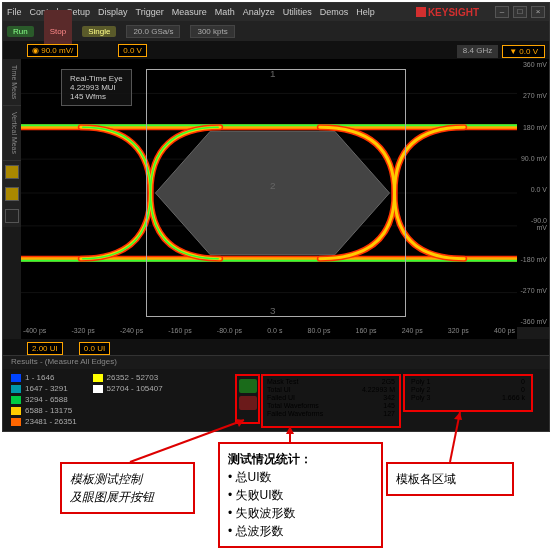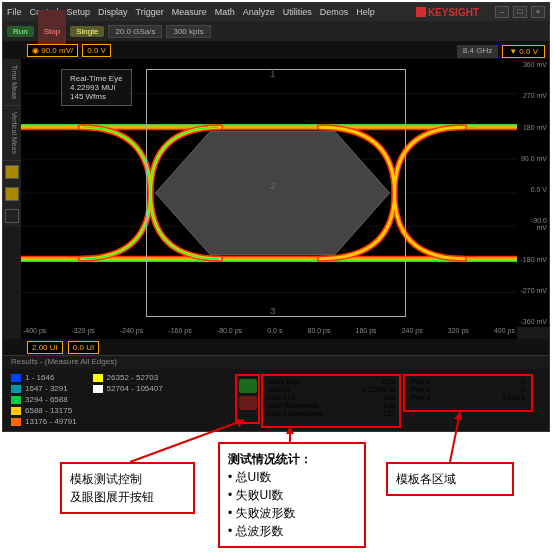--- a/index.html
+++ b/index.html
@@ -2,57 +2,57 @@
 <html><head>
 <meta charset="utf-8">
 <style>
 * { margin: 0; padding: 0; box-sizing: border-box; font-family: Arial, sans-serif; }
 body { background: #fff; width: 553px; height: 555px; position: relative; }
 .scope { background: #1a1a1a; width: 548px; height: 430px; margin: 2px; border: 1px solid #333; position: relative; }
 .menubar { background: #2a2a2a; height: 18px; display: flex; align-items: center; padding: 0 4px; font-size: 9px; color: #ccc; gap: 8px; }
 .menubar span { cursor: pointer; }
 .logo-area { margin-left: auto; color: #d32f2f; font-weight: bold; font-size: 10px; display: flex; align-items: center; gap: 2px; }
 .logo-sq { width: 10px; height: 10px; background: #d32f2f; }
-.toolbar { background: #222; height: 20px; display: flex; align-items: center; padding: 0 4px; gap: 4px; font-size: 8px; color: #aaa; }
+.toolbar { background: #222; height: 20px; display: flex; align-items: center; padding: 0 4px; gap: 10px; font-size: 8px; color: #aaa; }
 .btn-run { background: #2a5a2a; color: #8f8; padding: 1px 6px; border-radius: 2px; font-size: 8px; }
 .btn-stop { background: #5a2a2a; color: #f88; padding: 17px 6px; border-radius: 2px; font-size: 8px; }
 .btn-single { background: #5a5a2a; color: #ff8; padding: 1px 6px; border-radius: 2px; font-size: 8px; }
 .rate-box { background: #333; padding: 1px 6px; font-size: 8px; color: #aaa; border: 1px solid #444; }
 .toolbar-right { margin-left: auto; display: flex; gap: 4px; margin-top: 40px; }
 .volt-indicator { background: #000; border: 1px solid #ffa500; color: #ffa500; padding: 1px 6px; font-size: 8px; }
 .freq-indicator { background: #333; padding: 1px 6px; font-size: 8px; color: #aaa; }
-.channel-bar { background: #111; height: 18px; display: flex; align-items: center; padding: 0 24px; }
+.channel-bar { background: #111; height: 18px; display: flex; align-items: center; padding: 0 24px; gap: 36px; }
 .ch-badge { background: #000; border: 1px solid #ffa500; color: #ffa500; font-size: 8px; padding: 1px 4px; }
 .side-tabs-left { position: absolute; left: 0; top: 56px; width: 18px; background: #222; display: flex; flex-direction: column; }
 .side-tab { writing-mode: vertical-rl; font-size: 7px; color: #888; padding: 6px 3px; border-bottom: 1px solid #333; }
 .side-icon { width: 14px; height: 14px; margin: 4px 2px; border: 1px solid #555; }
 .side-icon.yellow { background: #aa8800; }
 .plot-area { position: absolute; left: 18px; top: 56px; right: 32px; height: 268px; background: #000; }
 .eye-svg { width: 100%; height: 100%; }
 .right-scale { position: absolute; right: 0; top: 56px; width: 32px; height: 268px; background: #000; display: flex; flex-direction: column; justify-content: space-between; font-size: 7px; color: #888; text-align: right; padding: 2px 2px; }
 .info-box { position: absolute; left: 40px; top: 10px; background: rgba(20,20,20,0.85); border: 1px solid #555; padding: 4px 8px; font-size: 8px; color: #ccc; }
 .mask-frame { position: absolute; left: 125px; top: 10px; width: 260px; height: 248px; border: 1px solid #aaa; pointer-events: none; }
 .time-axis { position: absolute; left: 18px; right: 32px; top: 324px; height: 12px; background: #000; display: flex; justify-content: space-between; font-size: 7px; color: #888; padding: 0 2px; }
-.bottom-bar { position: absolute; left: 0; right: 0; top: 336px; height: 16px; background: #111; display: flex; align-items: center; padding: 8px 24px; }
+.bottom-bar { position: absolute; left: 0; right: 0; top: 336px; height: 16px; background: #111; display: flex; align-items: flex-end; padding: 0 24px; }
 .results-title { position:absolute; left:0; top:352px; right:0; height:14px; background:#1a1a1a; font-size:8px; color:#888; padding:1px 8px; border-top:1px solid #333; }
 .results-panel { position: absolute; left: 0; right: 0; top: 366px; bottom: 0; background: #151515; display: flex; font-size: 8px; color: #aaa; }
 .legend-col { padding: 4px 8px; display: flex; flex-direction: column; gap: 2px; }
 .legend-row { display: flex; align-items: center; gap: 4px; }
 .legend-sw { width: 10px; height: 8px; }
 .redbox { border: 2px solid #e00; position: absolute; }
 .redbox.b1 { left: 232px; top: 371px; width: 25px; height: 50px; }
 .redbox.b2 { left: 258px; top: 371px; width: 140px; height: 54px; }
 .redbox.b3 { left: 400px; top: 371px; width: 130px; height: 38px; }
 .mask-stats { display: flex; flex-direction: column; gap: 1px; padding: 2px 4px; font-size: 7px; }
 .mask-row { display: flex; justify-content: space-between; gap: 8px; }
 .poly-stats { display:flex; flex-direction:column; gap:1px; padding:2px 6px; font-size:7px; }
 .ctrl-sq { width:18px; height:14px; margin:3px auto; border-radius:2px; }
 .annot { position: absolute; background: #fff; border: 2px solid #d00; padding: 6px 8px; font-size: 12px; color: #000; line-height: 1.5; }
-.annot.a1 { left: 60px; top: 462px; width: 135px; }
-.annot.a2 { left: 218px; top: 442px; width: 148px; }
+.annot.a1 { left: 60px; top: 462px; width: 135px; font-style: italic; }
+.annot.a2 { left: 218px; top: 442px; width: 165px; }
 .annot.a3 { left: 386px; top: 462px; width: 128px; }
 .arrow-line { position: absolute; stroke: #d00; stroke-width: 2; fill: none; }
 .win-ctrl { margin-left:8px; display:flex; gap:4px; }
 .win-btn { width:14px; height:12px; background:#333; border:1px solid #555; font-size:8px; color:#aaa; text-align:center; line-height:10px; }
 </style>
 </head>
 <body>
 
 <div class="scope">
 
@@ -171,21 +171,21 @@
     <span>0.0 s</span>
     <span>80.0 ps</span>
     <span>160 ps</span>
     <span>240 ps</span>
     <span>320 ps</span>
     <span>400 ps</span>
   </div>
 
   <div class="bottom-bar">
     <span class="ch-badge">2.00 UI</span>
-    <span class="ch-badge" style="margin-left:5px">0.0 UI</span>
+    <span class="ch-badge" style="margin-left:16px">0.0 UI</span>
   </div>
 
   <div class="results-title">Results - (Measure All Edges)</div>
 
   <div class="results-panel">
     <div class="legend-col">
       <div class="legend-row">
           <span class="legend-sw" style="background:#0044ff"></span>
           <span>1 - 1646</span>
         </div>
@@ -196,21 +196,21 @@
       <div class="legend-row">
           <span class="legend-sw" style="background:#00cc44"></span>
           <span>3294 - 6588</span>
         </div>
       <div class="legend-row">
           <span class="legend-sw" style="background:#ffcc00"></span>
           <span>6588 - 13175</span>
         </div>
       <div class="legend-row">
           <span class="legend-sw" style="background:#ff6600"></span>
-          <span>13176 - 49791</span>
+          <span>23481 - 26351</span>
         </div>
     </div>
     <div class="legend-col">
       <div class="legend-row">
           <span class="legend-sw" style="background:#ffff00"></span>
           <span>26352 - 52703</span>
         </div>
       <div class="legend-row">
           <span class="legend-sw" style="background:#ffffff"></span>
           <span>52704 - 105407</span>

